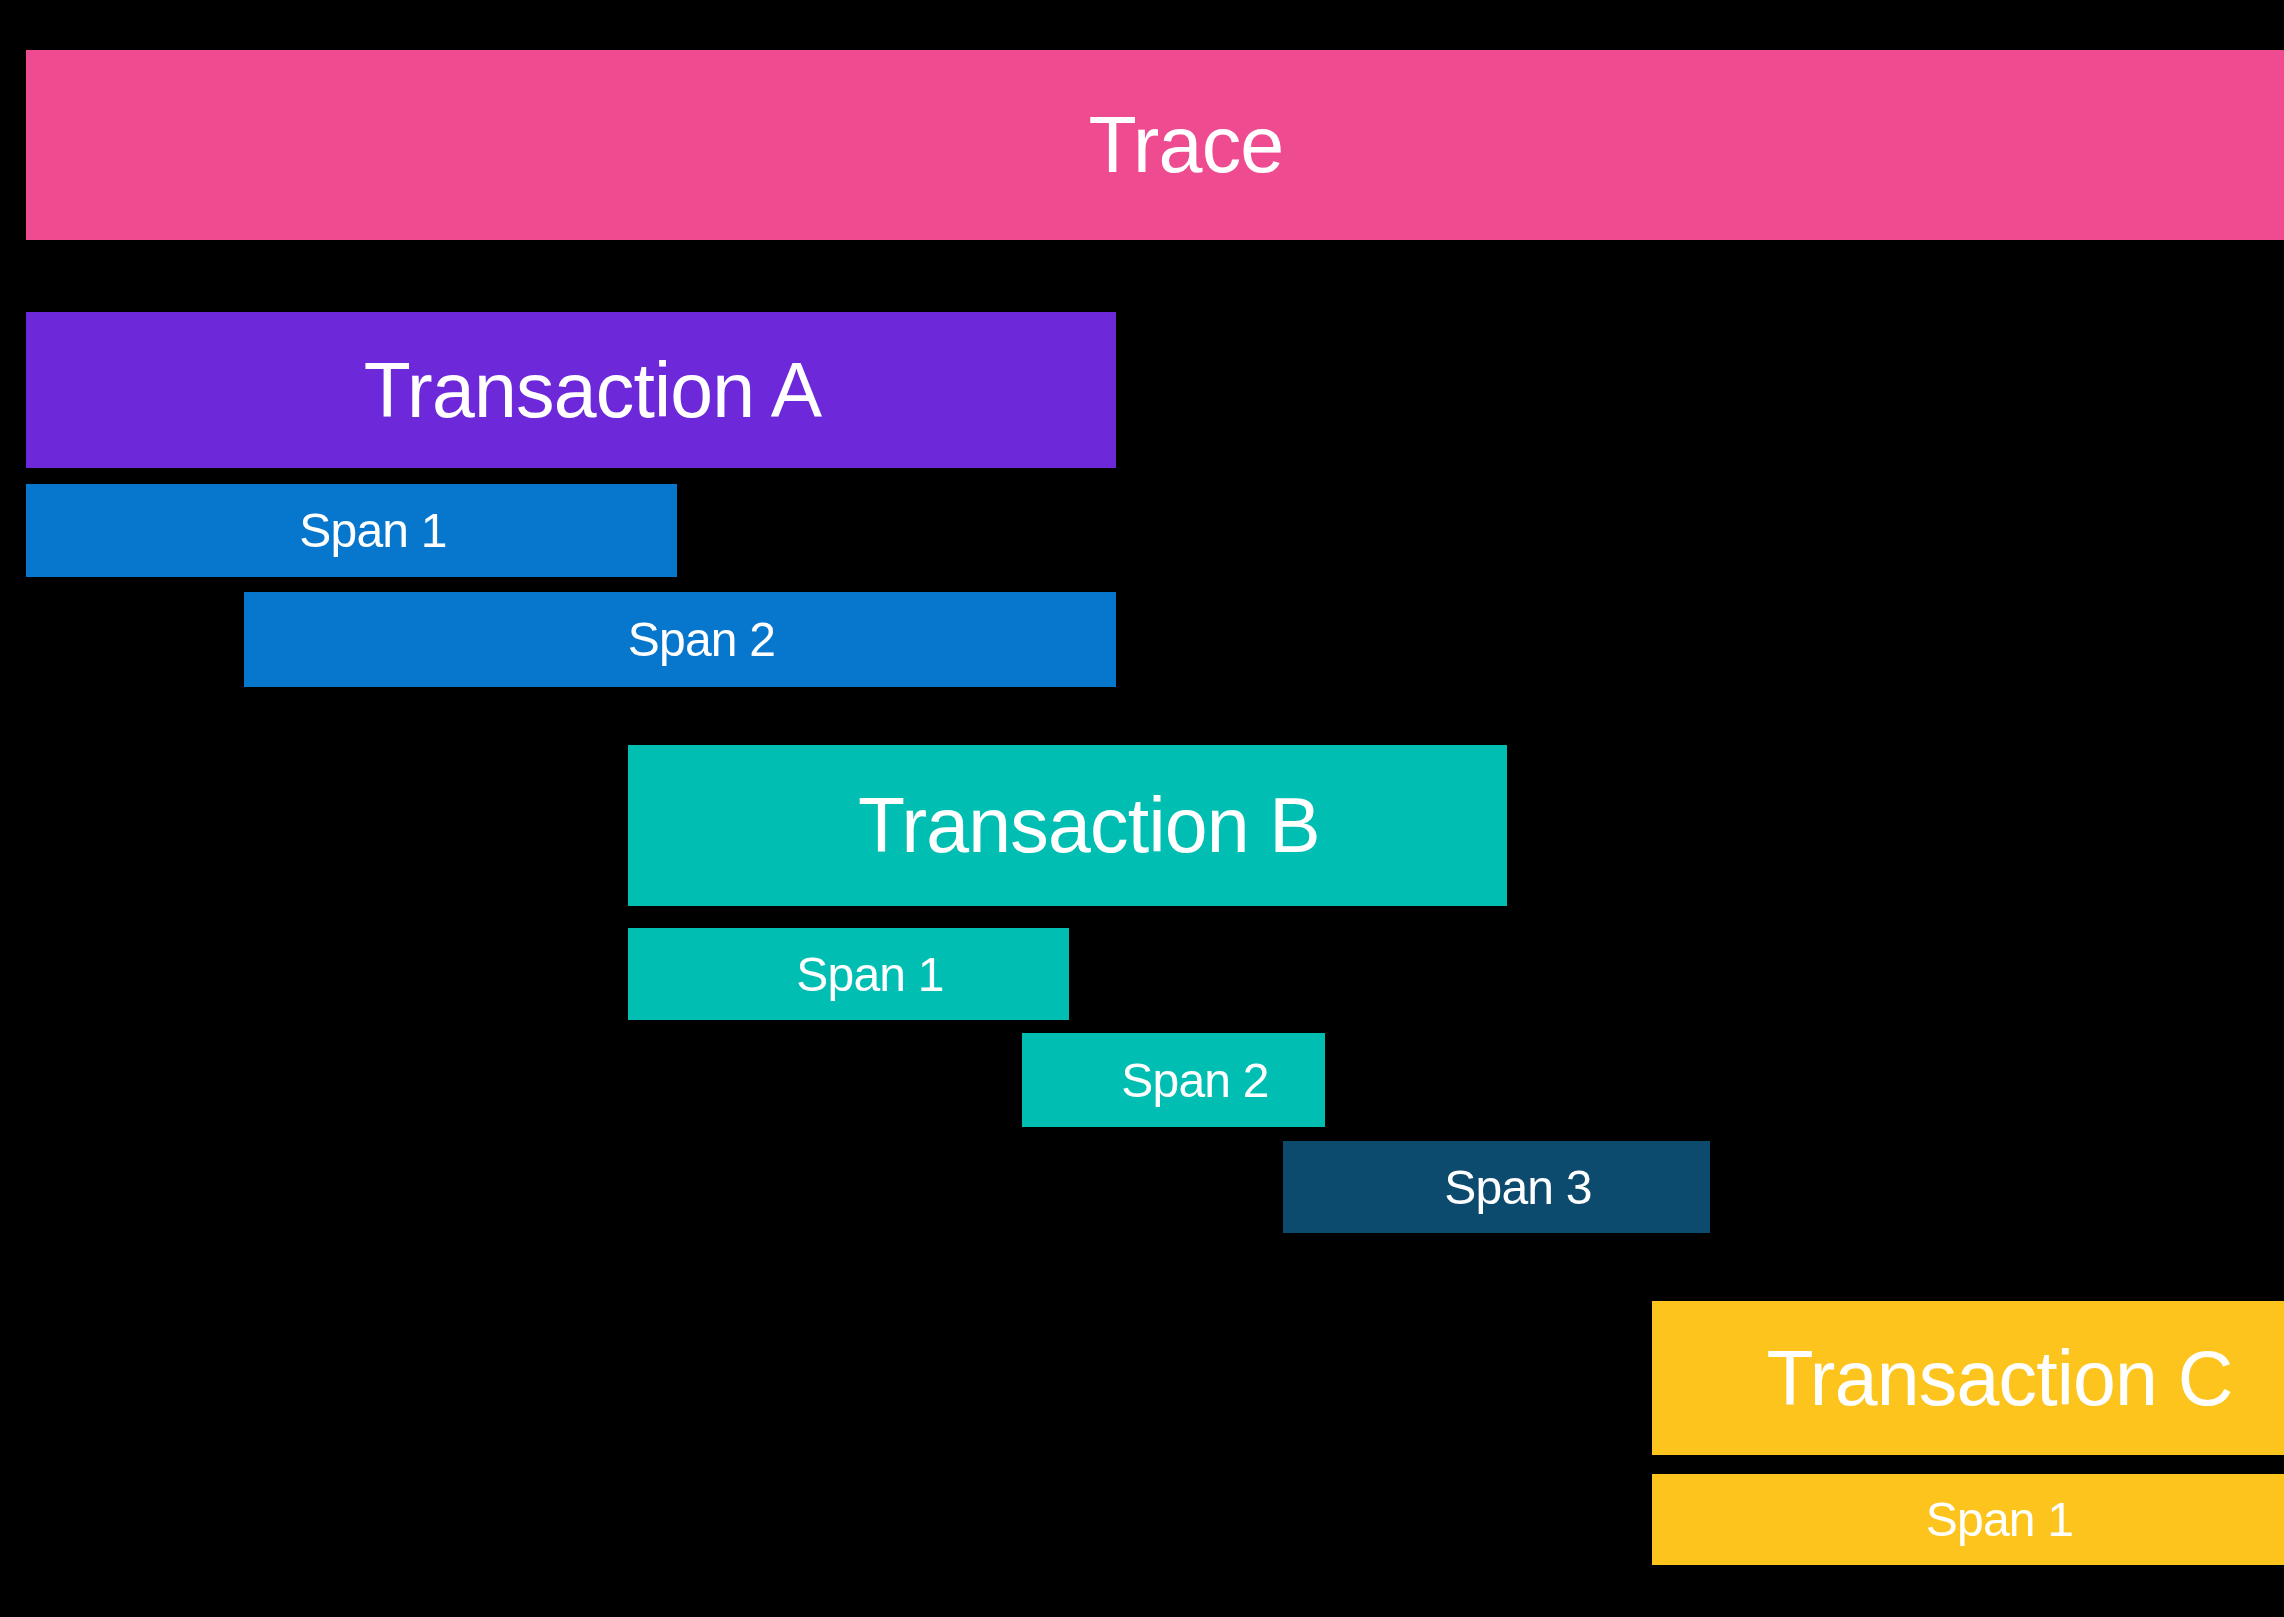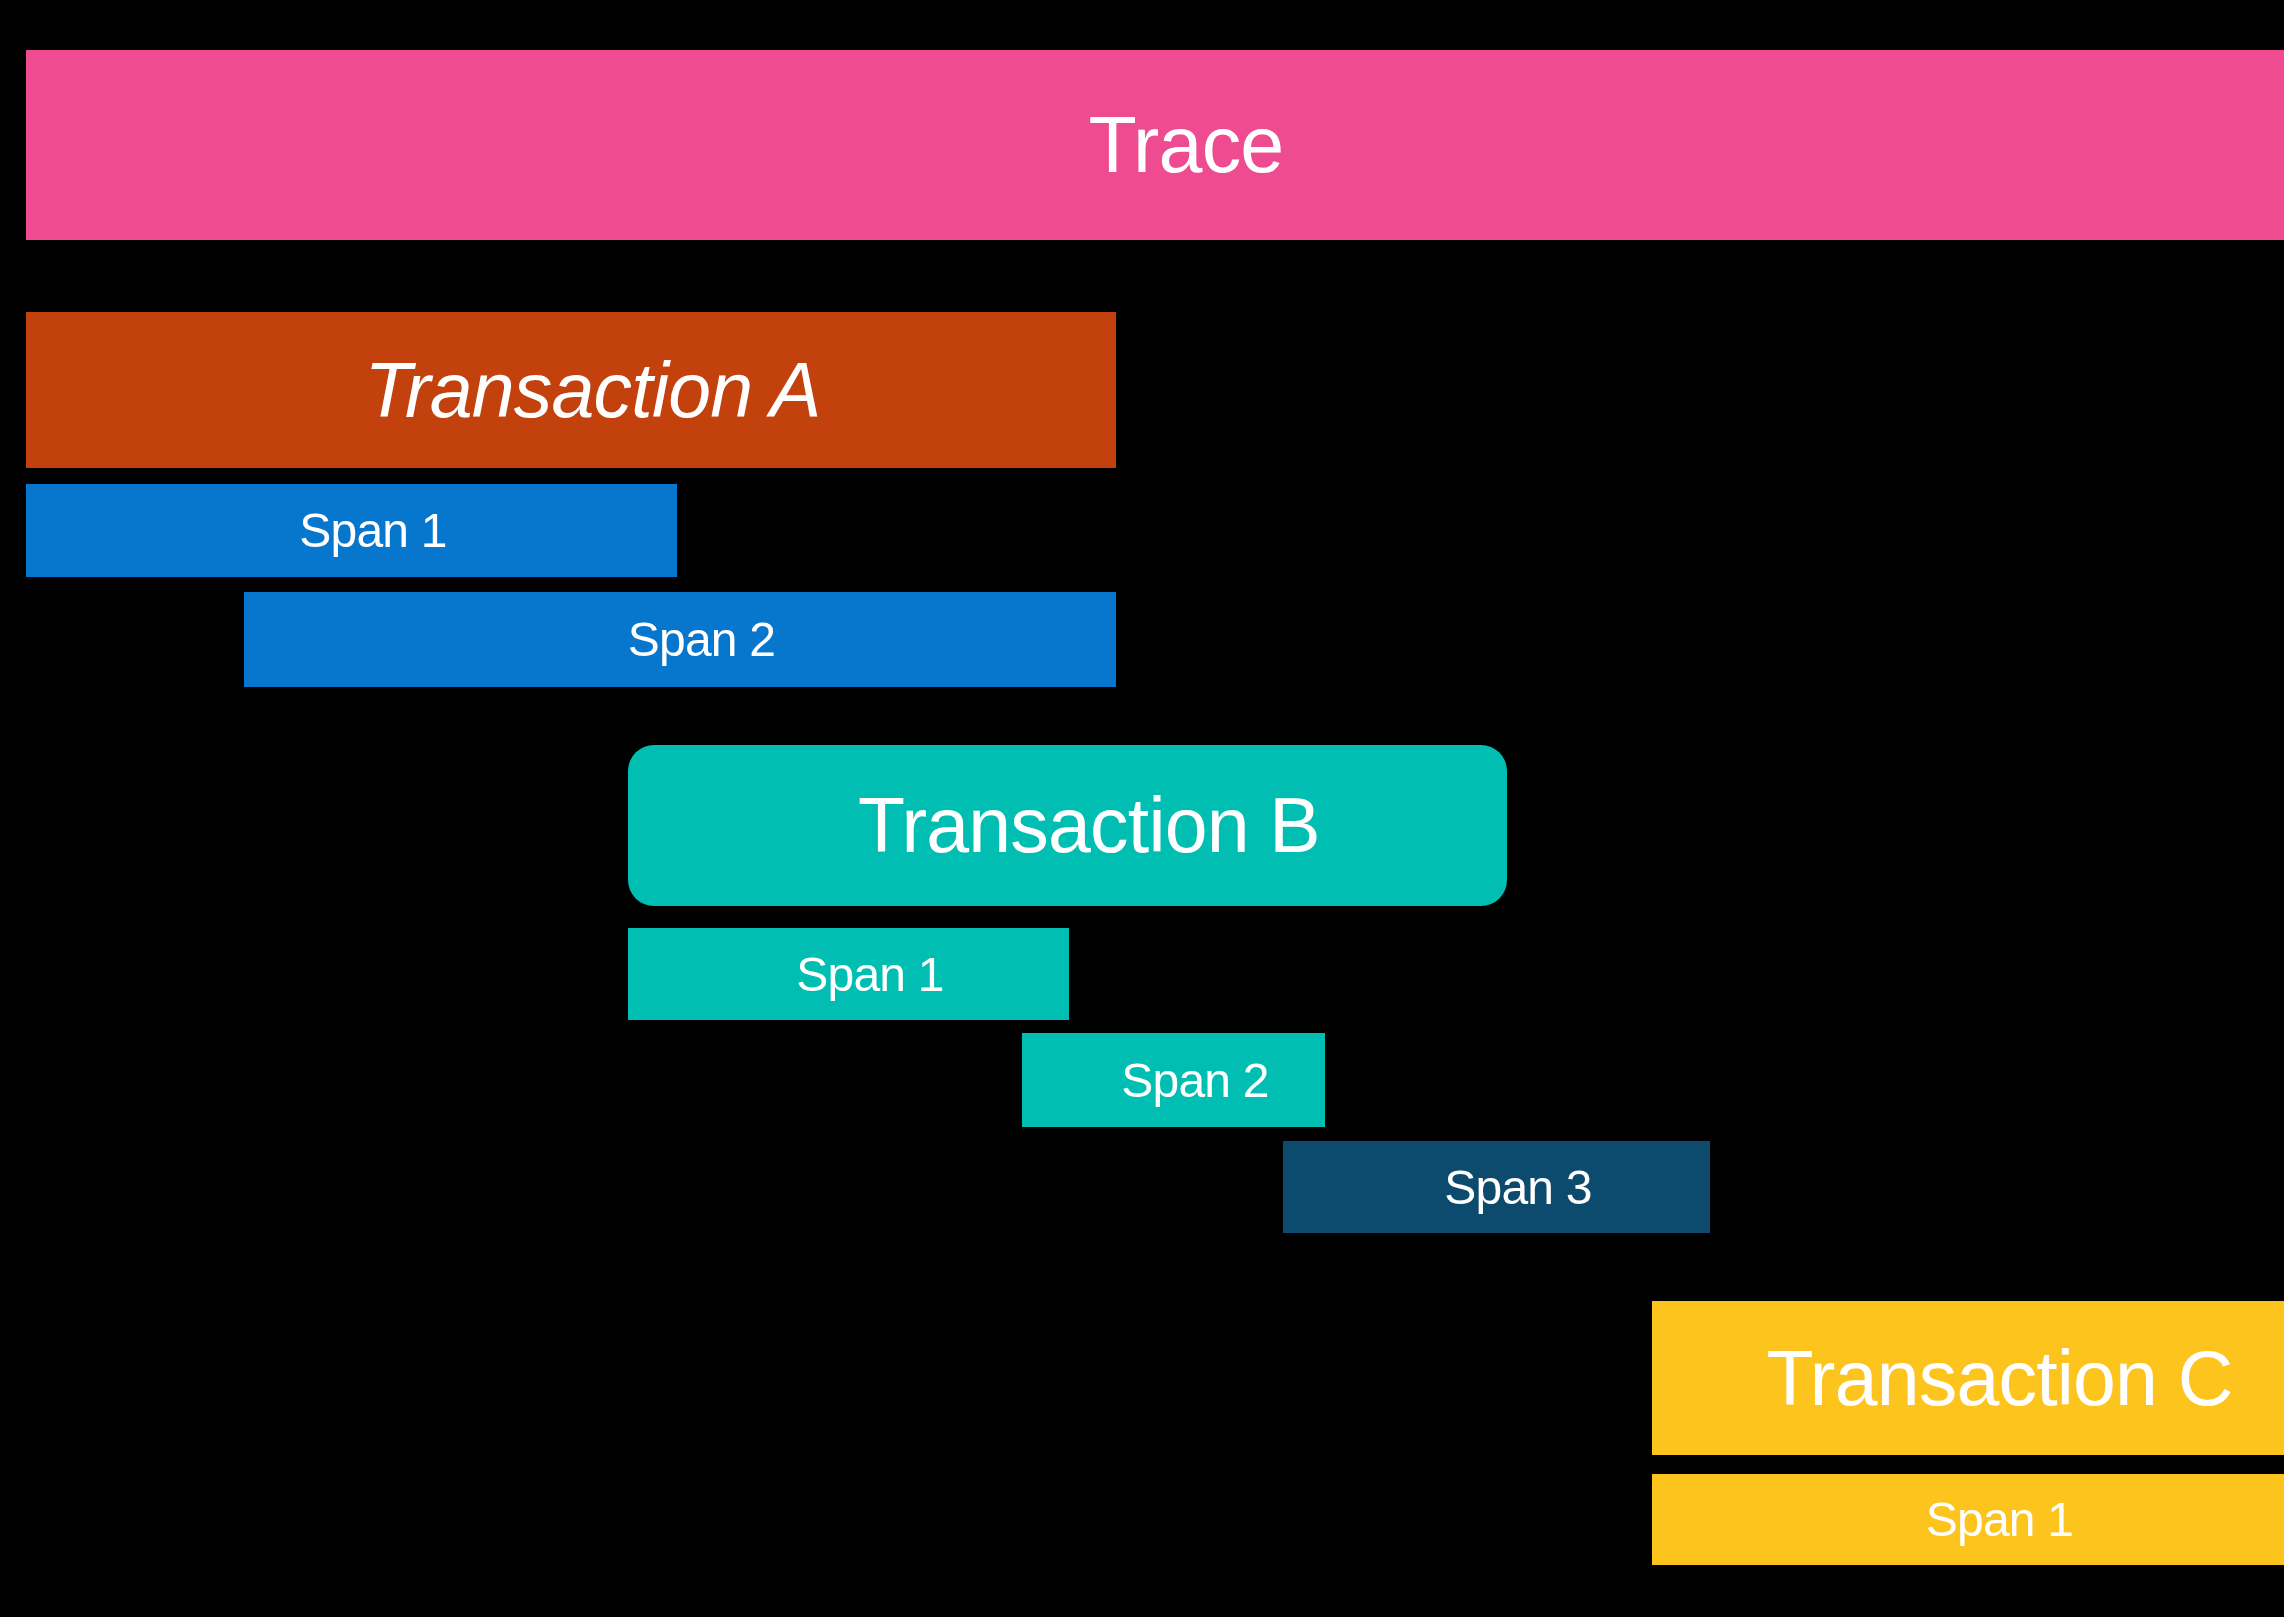--- a/index.html
+++ b/index.html
@@ -29,30 +29,30 @@
   .bar.size-transaction { font-size: 77px;  }
   .bar.size-span        { font-size: 48px;  }
 </style>
 </head>
 <body>
 
 <div class="stage" style="width: 2284px; height: 1618px; background: rgb(0, 0, 0);">
     <div class="bar size-trace" style="left: 26px; top: 50px; width: 2234px; height: 190px; background: rgb(239, 75, 144); color: rgb(255, 255, 255);">
       <span>Trace</span>
     </div>
-    <div class="bar size-transaction" style="left: 26px; top: 312px; width: 1047px; height: 156px; background: #c2410c; color: rgb(255, 255, 255); font-style: italic;">
+    <div class="bar size-transaction" style="left: 26px; top: 312px; width: 1047px; height: 156px; background: #6d28d9; color: rgb(255, 255, 255);">
       <span>Transaction A</span>
     </div>
     <div class="bar size-span" style="left: 26px; top: 484px; width: 608px; height: 93px; background: rgb(7, 119, 206); color: rgb(255, 255, 255);">
       <span>Span 1</span>
     </div>
     <div class="bar size-span" style="left: 244px; top: 592px; width: 829px; height: 95px; background: rgb(7, 119, 206); color: rgb(255, 255, 255);">
       <span>Span 2</span>
     </div>
-    <div class="bar size-transaction" style="left: 628px; top: 745px; width: 836px; height: 161px; background: rgb(0, 191, 178); color: rgb(255, 255, 255); border-radius: 26px;">
+    <div class="bar size-transaction" style="left: 628px; top: 745px; width: 836px; height: 161px; background: rgb(0, 191, 178); color: rgb(255, 255, 255);">
       <span>Transaction B</span>
     </div>
     <div class="bar size-span" style="left: 628px; top: 928px; width: 398px; height: 92px; background: rgb(0, 191, 178); color: rgb(255, 255, 255);">
       <span>Span 1</span>
     </div>
     <div class="bar size-span" style="left: 1022px; top: 1033px; width: 260px; height: 94px; background: rgb(0, 191, 178); color: rgb(255, 255, 255);">
       <span>Span 2</span>
     </div>
     <div class="bar size-span" style="left: 1283px; top: 1141px; width: 384px; height: 92px; background: #0c4a6e; color: rgb(255, 255, 255);">
       <span>Span 3</span>

